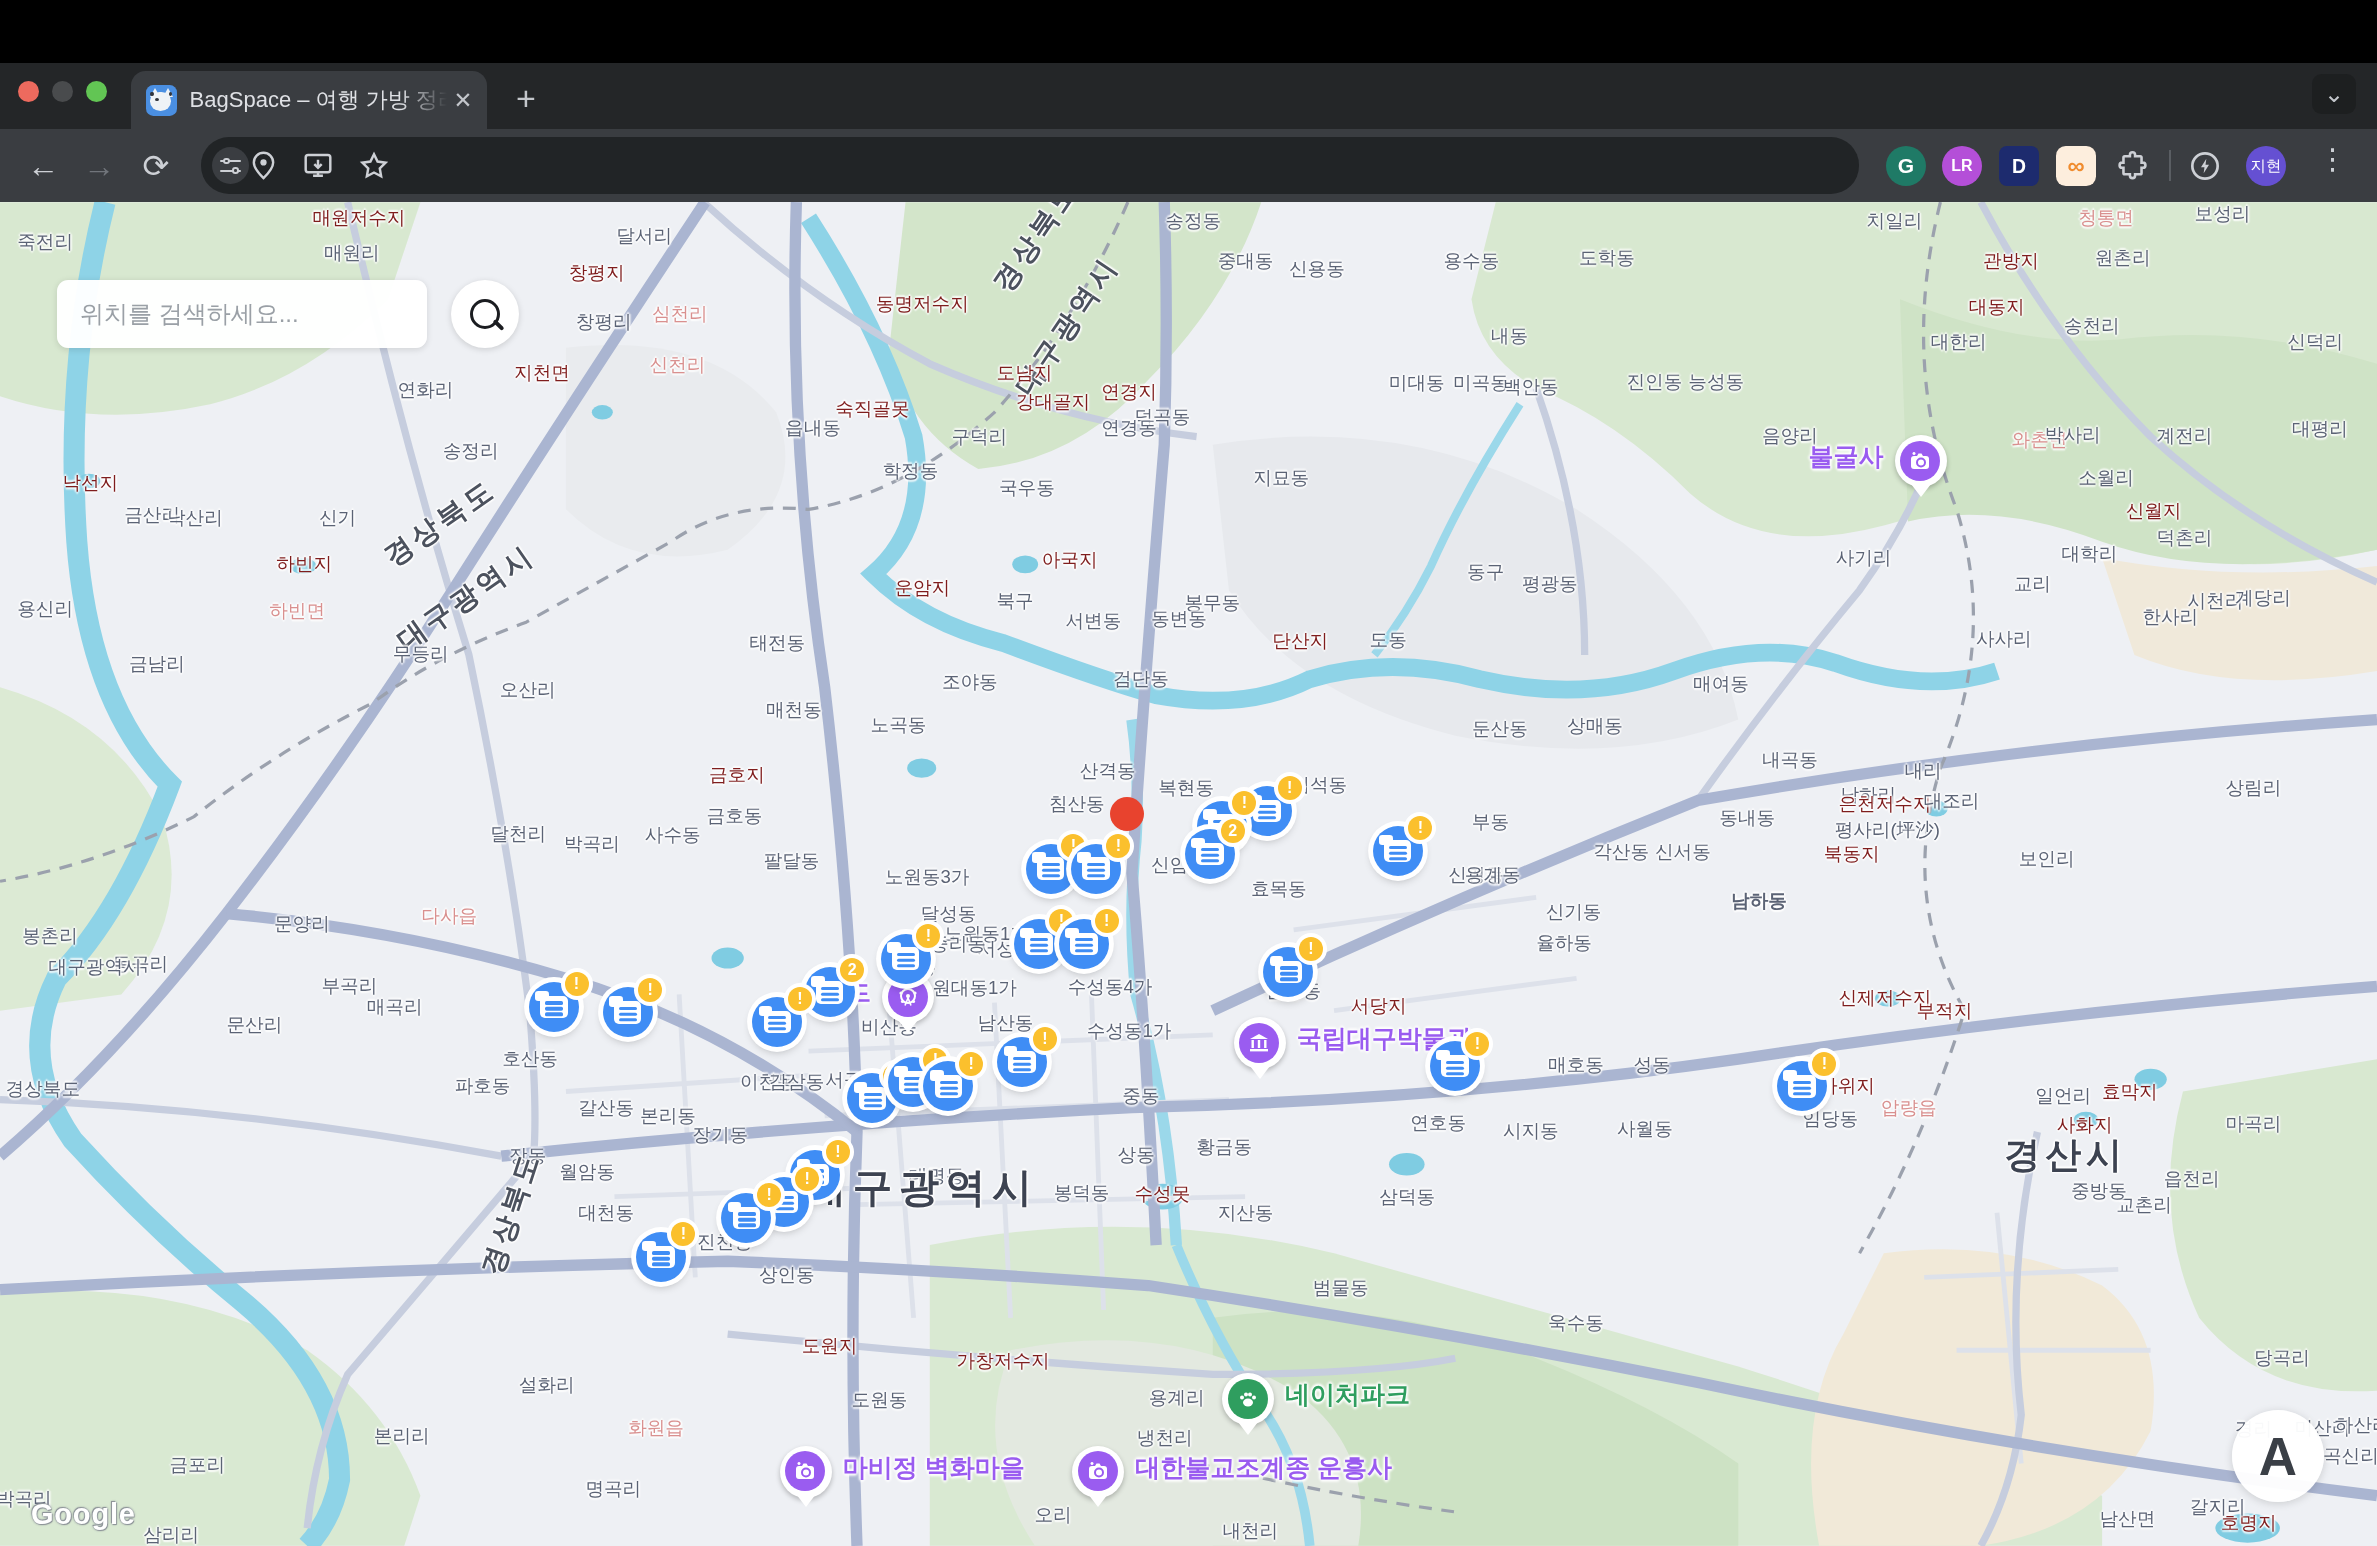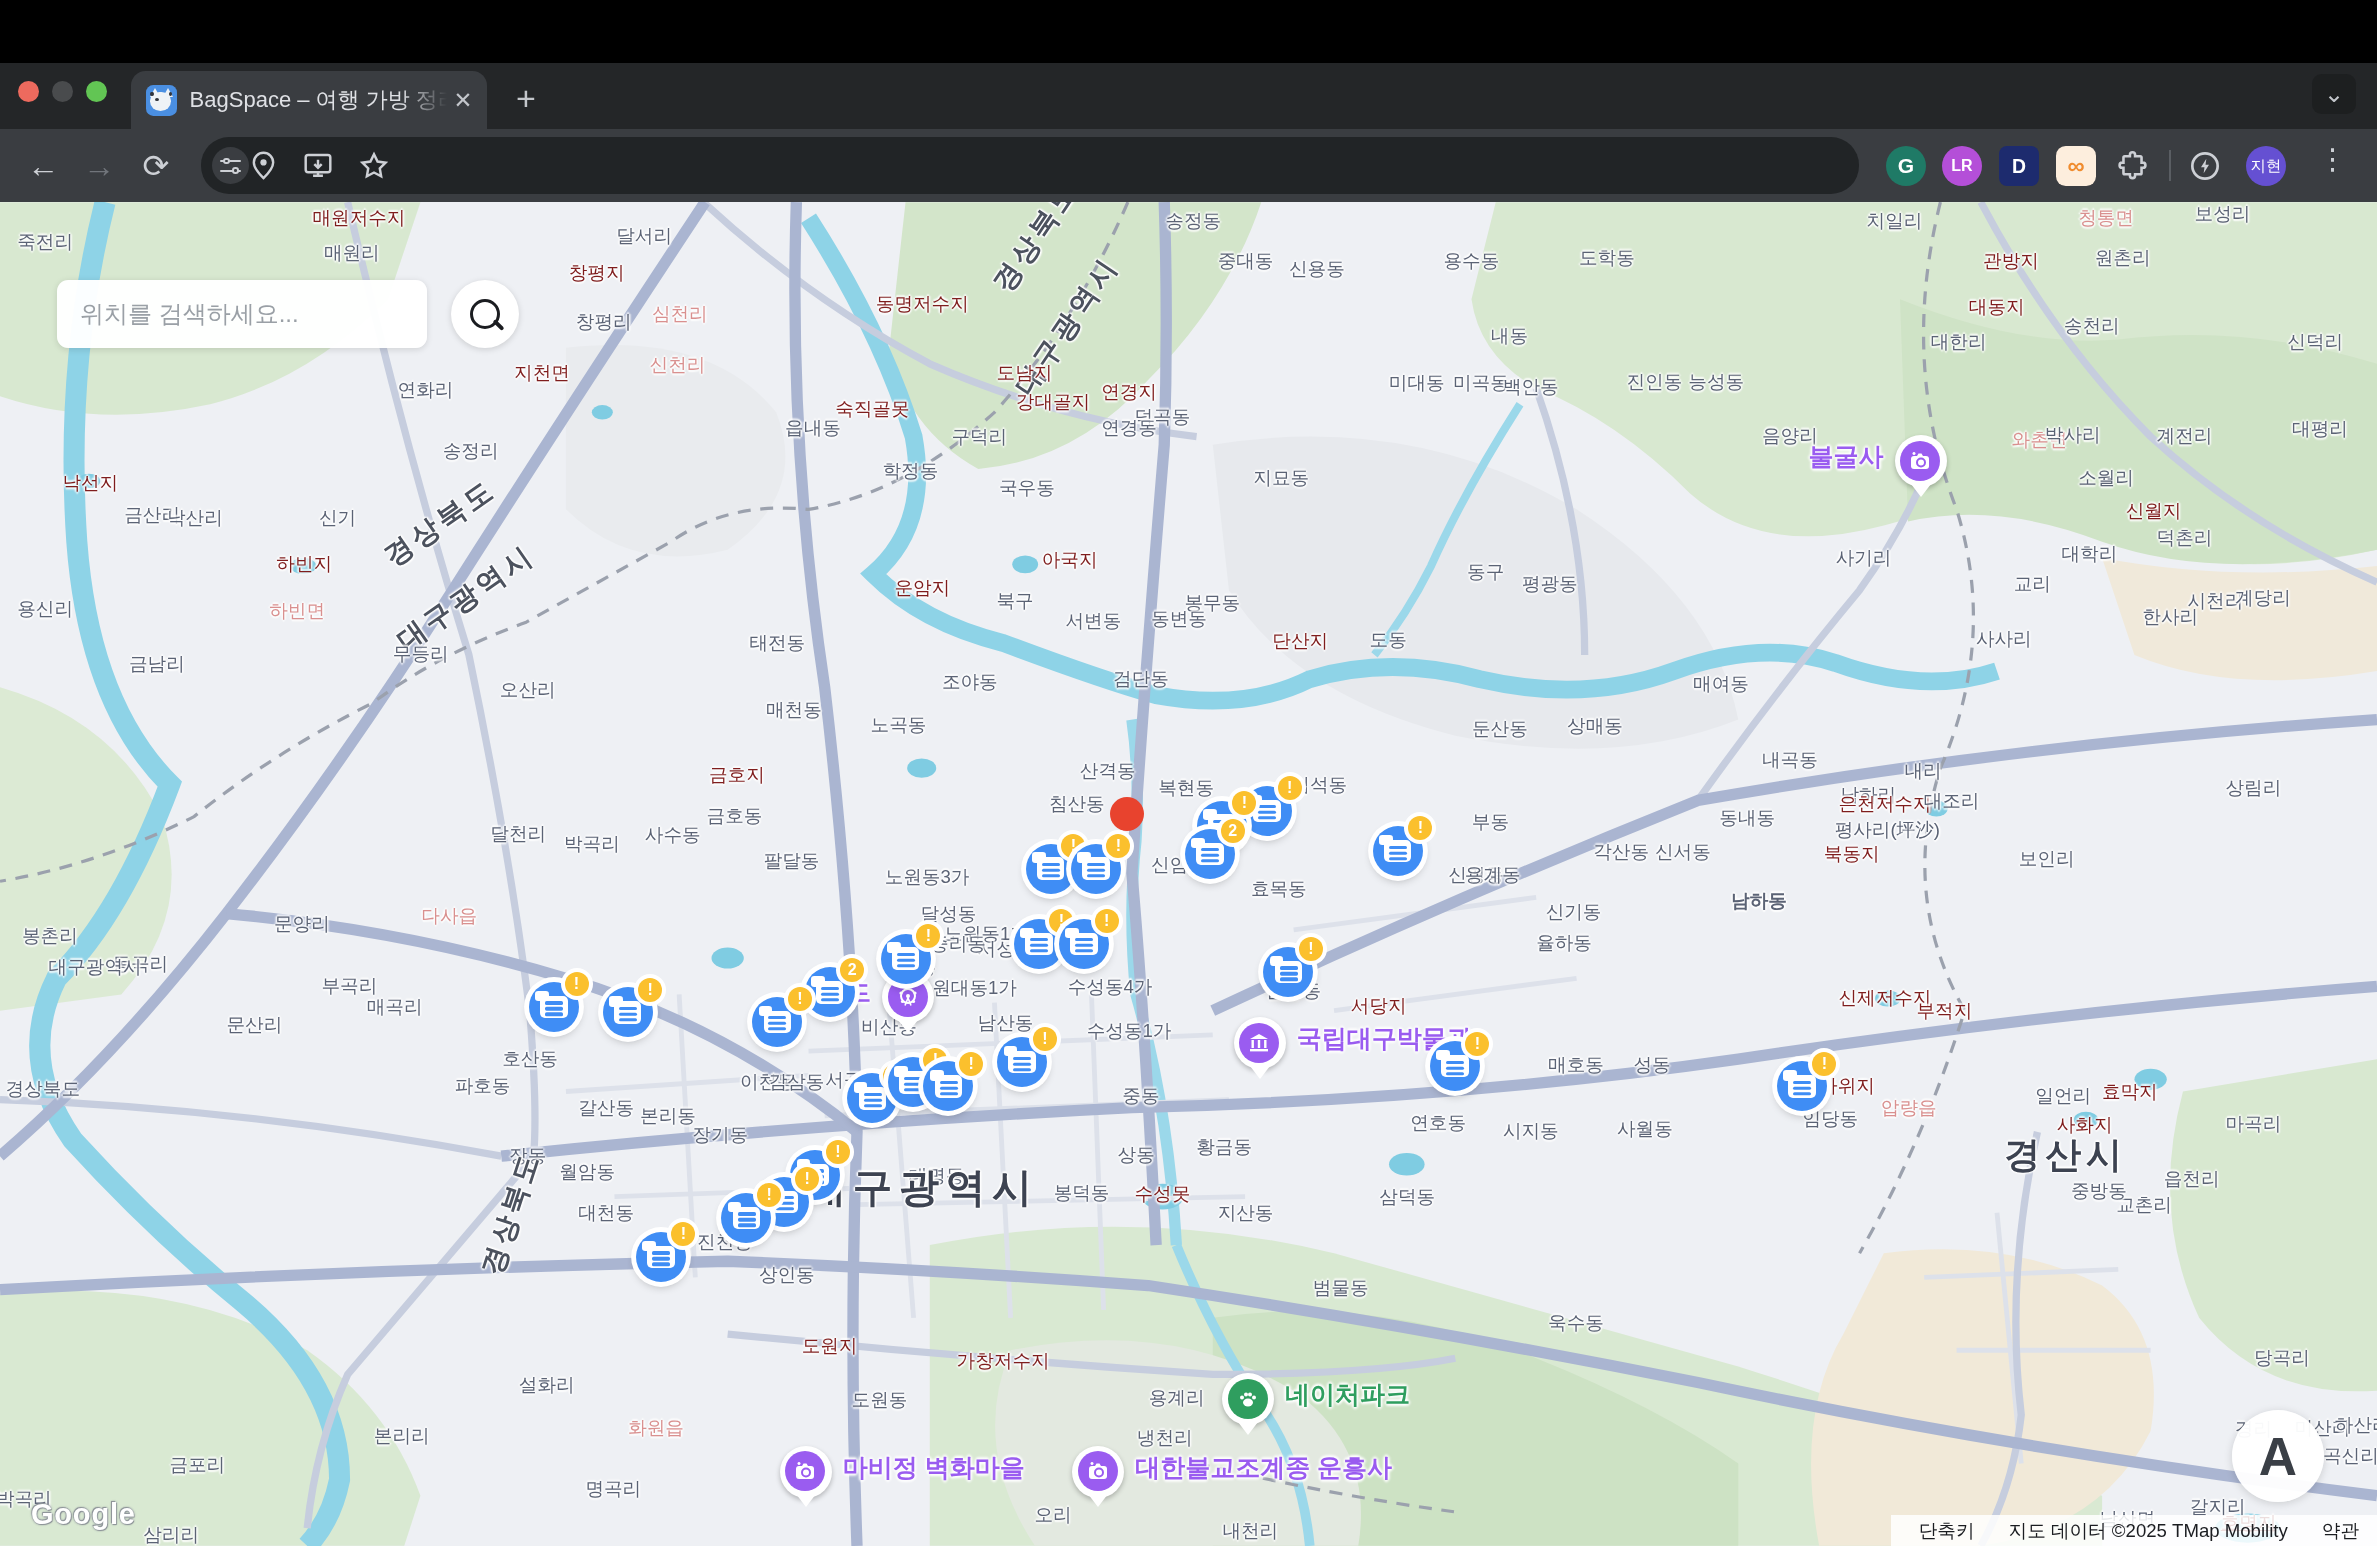--- a/index.html
+++ b/index.html
@@ -441,21 +441,21 @@
       <span class="map-label w" style="left: 77.9%; top: 48.5%;">북동지</span>
       <span class="map-label" style="left: 80.9%; top: 42.3%;">내리</span>
       <span class="map-label" style="left: 86.1%; top: 48.9%;">보인리</span>
       <span class="map-label" style="left: 82.1%; top: 44.6%;">대조리</span>
       <span class="map-label" style="left: 94.8%; top: 43.6%;">상림리</span>
       <span class="map-label" style="left: 74%; top: 52%; font-weight: bold;">남하동</span>
       <span class="map-label" style="left: 97.7%; top: 91.2%;">미산리</span>
       <span class="map-label" style="left: 98.9%; top: 93.3%;">곡신리</span>
       <span class="map-label" style="left: 94.8%; top: 91.3%;">경리</span>
       <span class="map-label" style="left: 99.4%; top: 91%;">하산리</span>
-      <span class="map-label w" style="left: 94.6%; top: 98.3%; text-decoration: underline;">호명지</span>
+      <span class="map-label w" style="left: 94.6%; top: 98.3%;">호명지</span>
       <span class="map-label" style="left: 89.5%; top: 98%;">남산면</span>
       <span class="map-label" style="left: 93.3%; top: 97.1%;">갈지리</span>
       <span class="map-label" style="left: 77%; top: 68.2%;">임당동</span>
       <span class="map-label" style="left: 96%; top: 86%;">당곡리</span>
     </div>
   <div id="pois-layer" style="position:absolute;left:0;top:0;width:100%;height:100%">
       <div class="poi" style="left: 80.8%; top: 21.2%;">
         <div class="pin">
           <div class="core" style="background: rgb(154, 92, 240);">
             <svg width="24" height="24" viewBox="0 0 24 24">
@@ -641,20 +641,15 @@
     </div>
 
   <div class="searchbox">
     <input placeholder="위치를 검색하세요..." style="">
   </div>
   <div class="searchbtn">
     <div class="mag"></div>
   </div>
 
   <div class="google">Google</div>
-  <div class="attrib">
-    <span>단축키</span>
-    <span>지도 데이터 ©2025 TMap Mobility</span>
-    <span>약관</span>
-  </div>
   <div class="avatarA">A</div>
 </div>
 
 
 </body></html>

